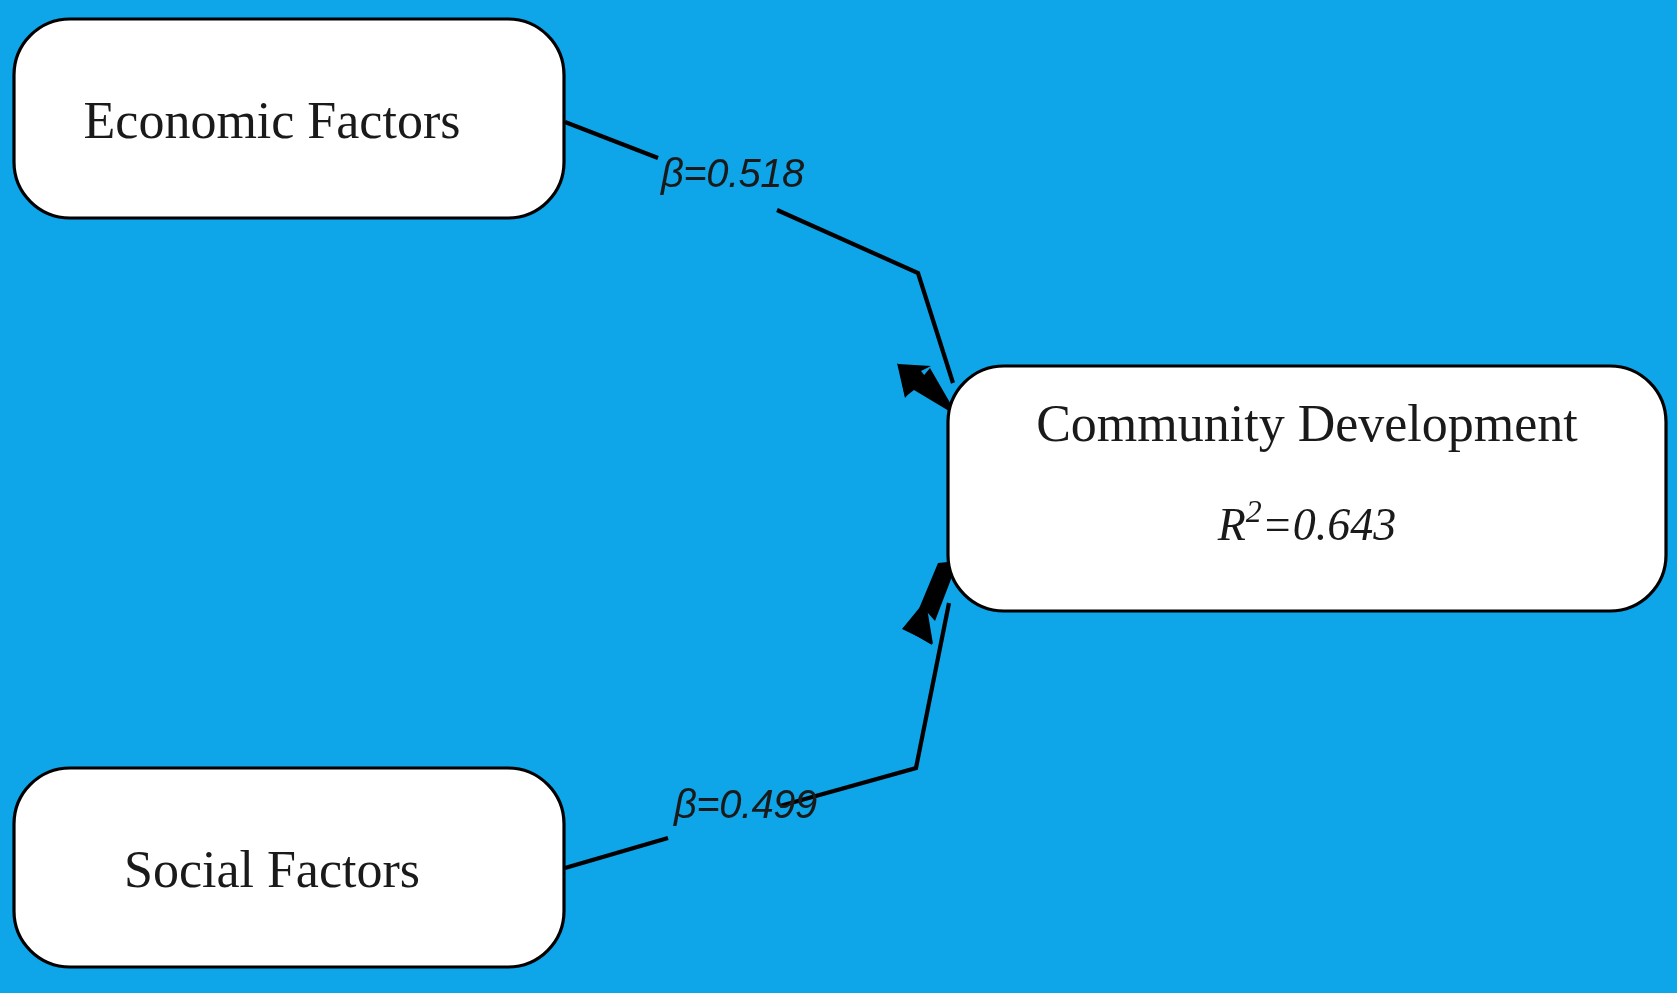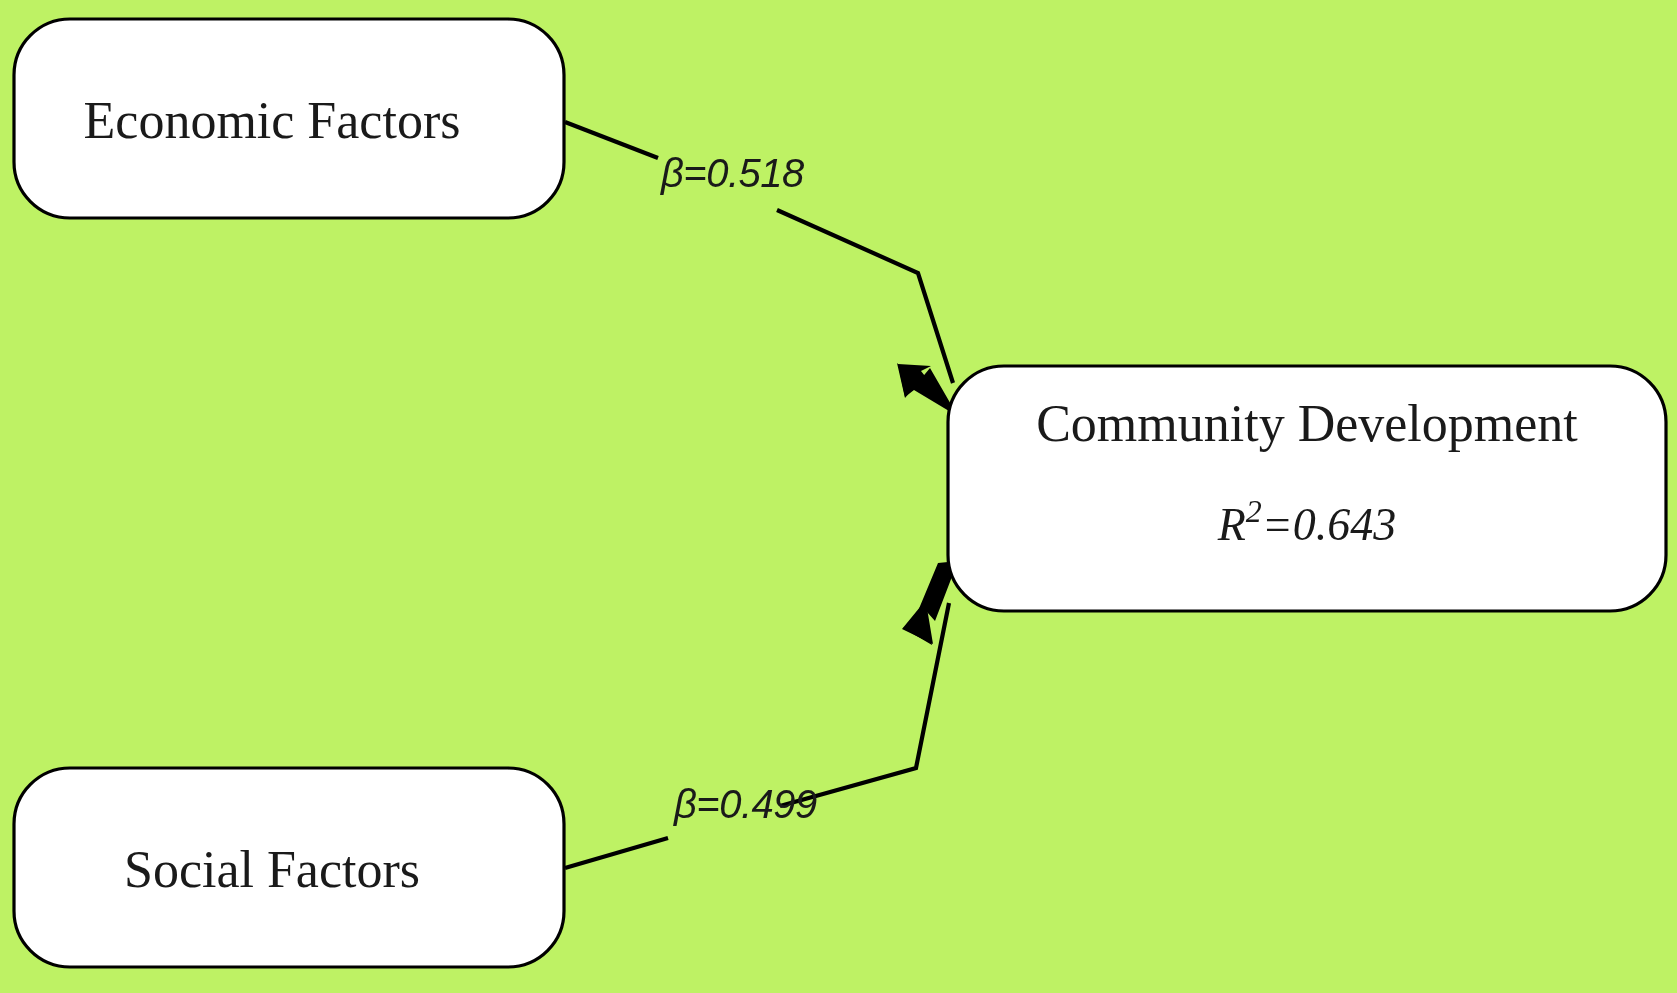--- a/index.html
+++ b/index.html
@@ -8,21 +8,21 @@
     padding: 0;
     background: #ffffff;
   }
   body {
     font-family: "Liberation Serif", "DejaVu Serif", serif;
   }
   #canvas {
     position: relative;
     width: 1677px;
     height: 993px;
-    background: #bef264;
+    background: #0ea5e9;
     overflow: hidden;
     text-align: right;
   }
   #diagram-svg {
     position: absolute;
     left: 0;
     top: 0;
     width: 1677px;
     height: 993px;
   }

